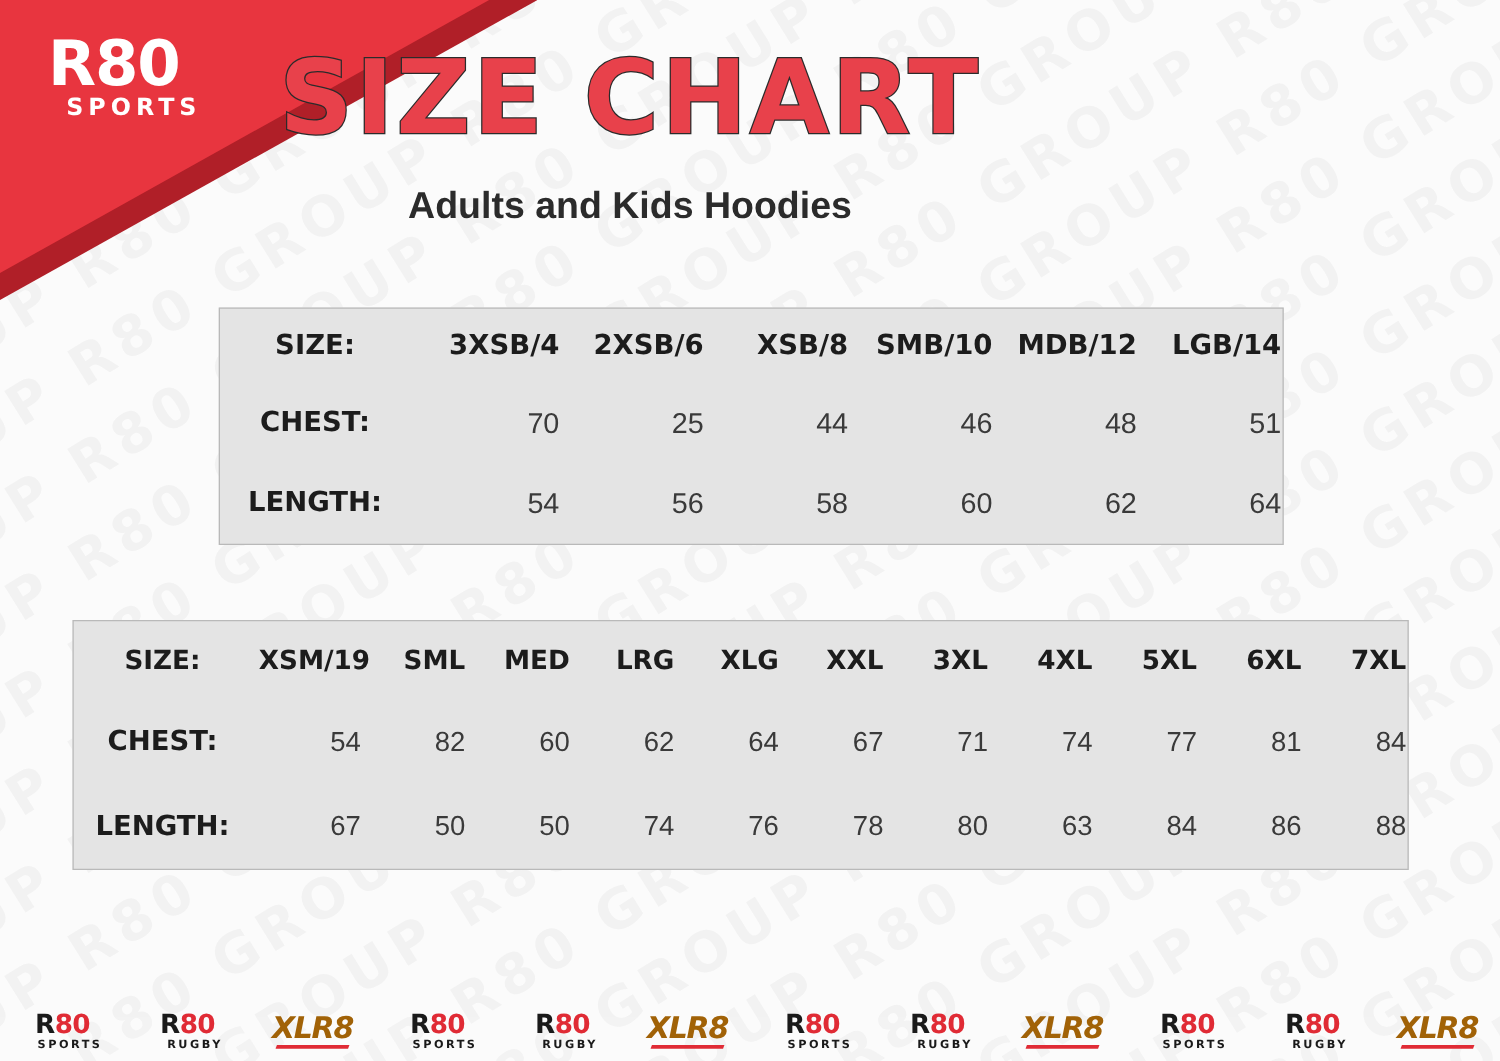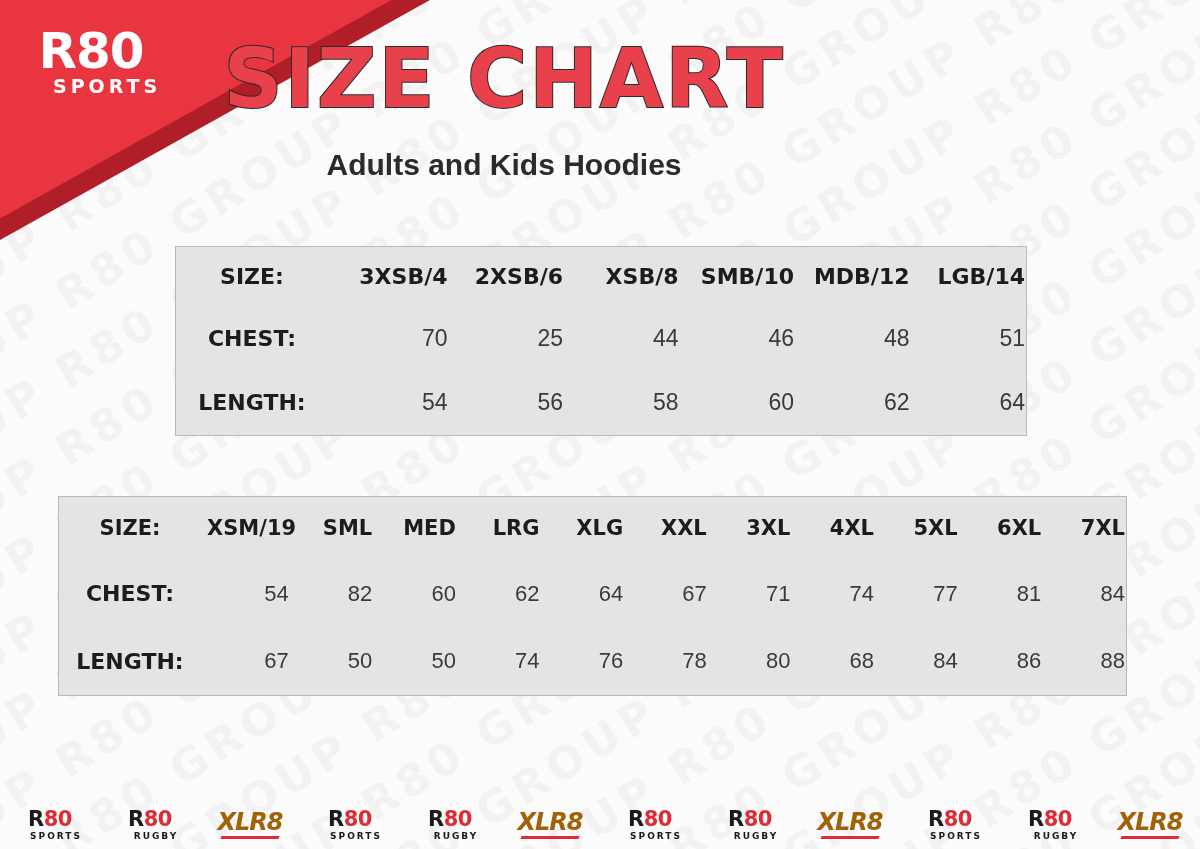--- a/index.html
+++ b/index.html
@@ -334,21 +334,21 @@
         </tr>
         <tr class="value-row">
           <td class="rowlabel">LENGTH:</td>
           <td class="val">67</td>
           <td class="val">50</td>
           <td class="val">50</td>
           <td class="val">74</td>
           <td class="val">76</td>
           <td class="val">78</td>
           <td class="val">80</td>
-          <td class="val">68</td>
+          <td class="val">63</td>
           <td class="val">84</td>
           <td class="val">86</td>
           <td class="val">88</td>
         </tr>
       </tbody>
     </table>
 </div>
 
 <div id="footer-strip">
     <div class="footer-logo r80">

